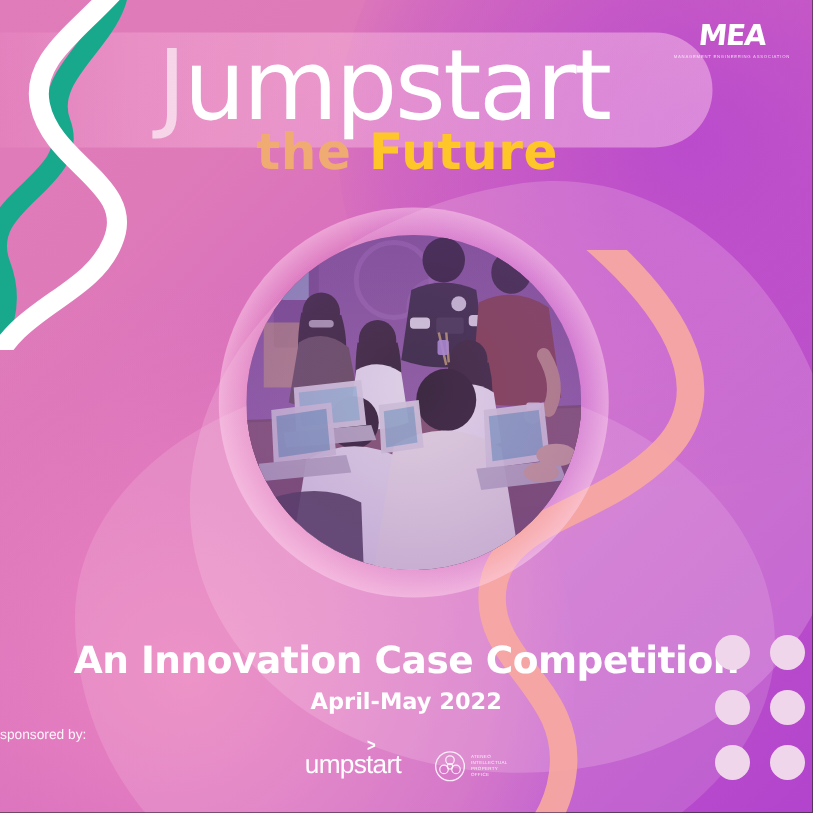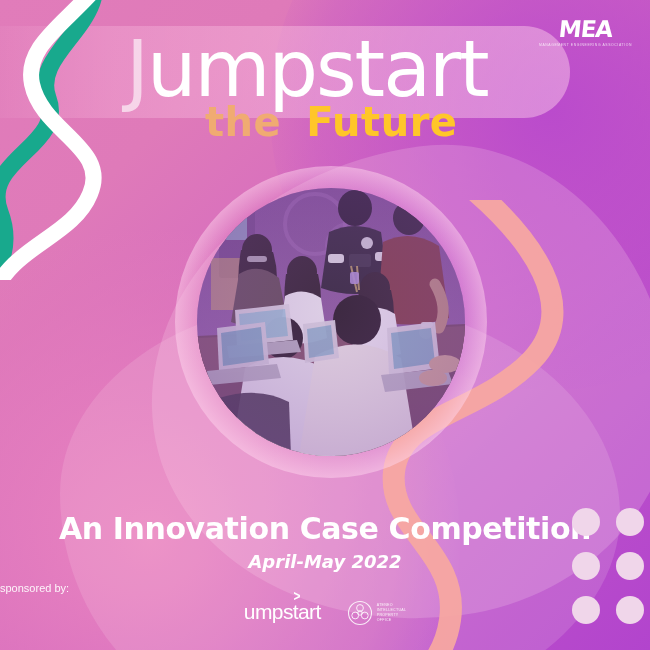--- a/index.html
+++ b/index.html
@@ -57,27 +57,27 @@
   
   .jumpstart{position:absolute;left:126px;top:30px;font-size:78px;font-weight:normal;
     letter-spacing:-2px;line-height:1;white-space:nowrap;
     font-family:"DejaVu Sans", sans-serif;}
   .jumpstart .j{color:rgba(255,255,255,.62);}
   .jumpstart .rest{color:#ffffff;}
 
   .subline{position:absolute;left:205px;top:102px;font-size:40px;font-weight:bold;
     letter-spacing:.5px;line-height:1;white-space:nowrap;font-family:"DejaVu Sans", sans-serif;}
   .subline .the{color:#f0ab72;margin-right:14px;margin-top:22px;}
-  .subline .future{color:#ffc629;margin-left:11px;}
+  .subline .future{color:#ffc629;}
 
   .headline{position:absolute;left:0;right:0;top:511px;text-align:center;
     font-size:30px;font-weight:bold;color:#fff;letter-spacing:-.4px;
     font-family:"DejaVu Sans", sans-serif;}
   .dates{position:absolute;left:0;right:0;top:551px;text-align:center;
-    font-size:18px;font-weight:bold;color:#fff;font-family:"DejaVu Sans", sans-serif;font-style:italic;}
+    font-size:18px;font-weight:bold;color:#fff;font-family:"DejaVu Sans", sans-serif;}
   .sponsored{position:absolute;left:0;right:0;top:582px;
     font-size:11px;color:rgba(255,255,255,.92);font-family:"Liberation Sans", sans-serif;}
 
   
   .sponsors{position:absolute;left:0;right:0;top:600px;display:flex;
     justify-content:center;align-items:flex-start;gap:26px;}
   .accenture{position:relative;color:#fff;font-size:21px;letter-spacing:-.6px;
     font-family:"Liberation Sans", sans-serif;line-height:1.1;}
   .accenture .gt{position:absolute;right:20px;top:-11px;font-size:14px;
     font-weight:bold;color:#fff;transform:scaleX(.85);}

